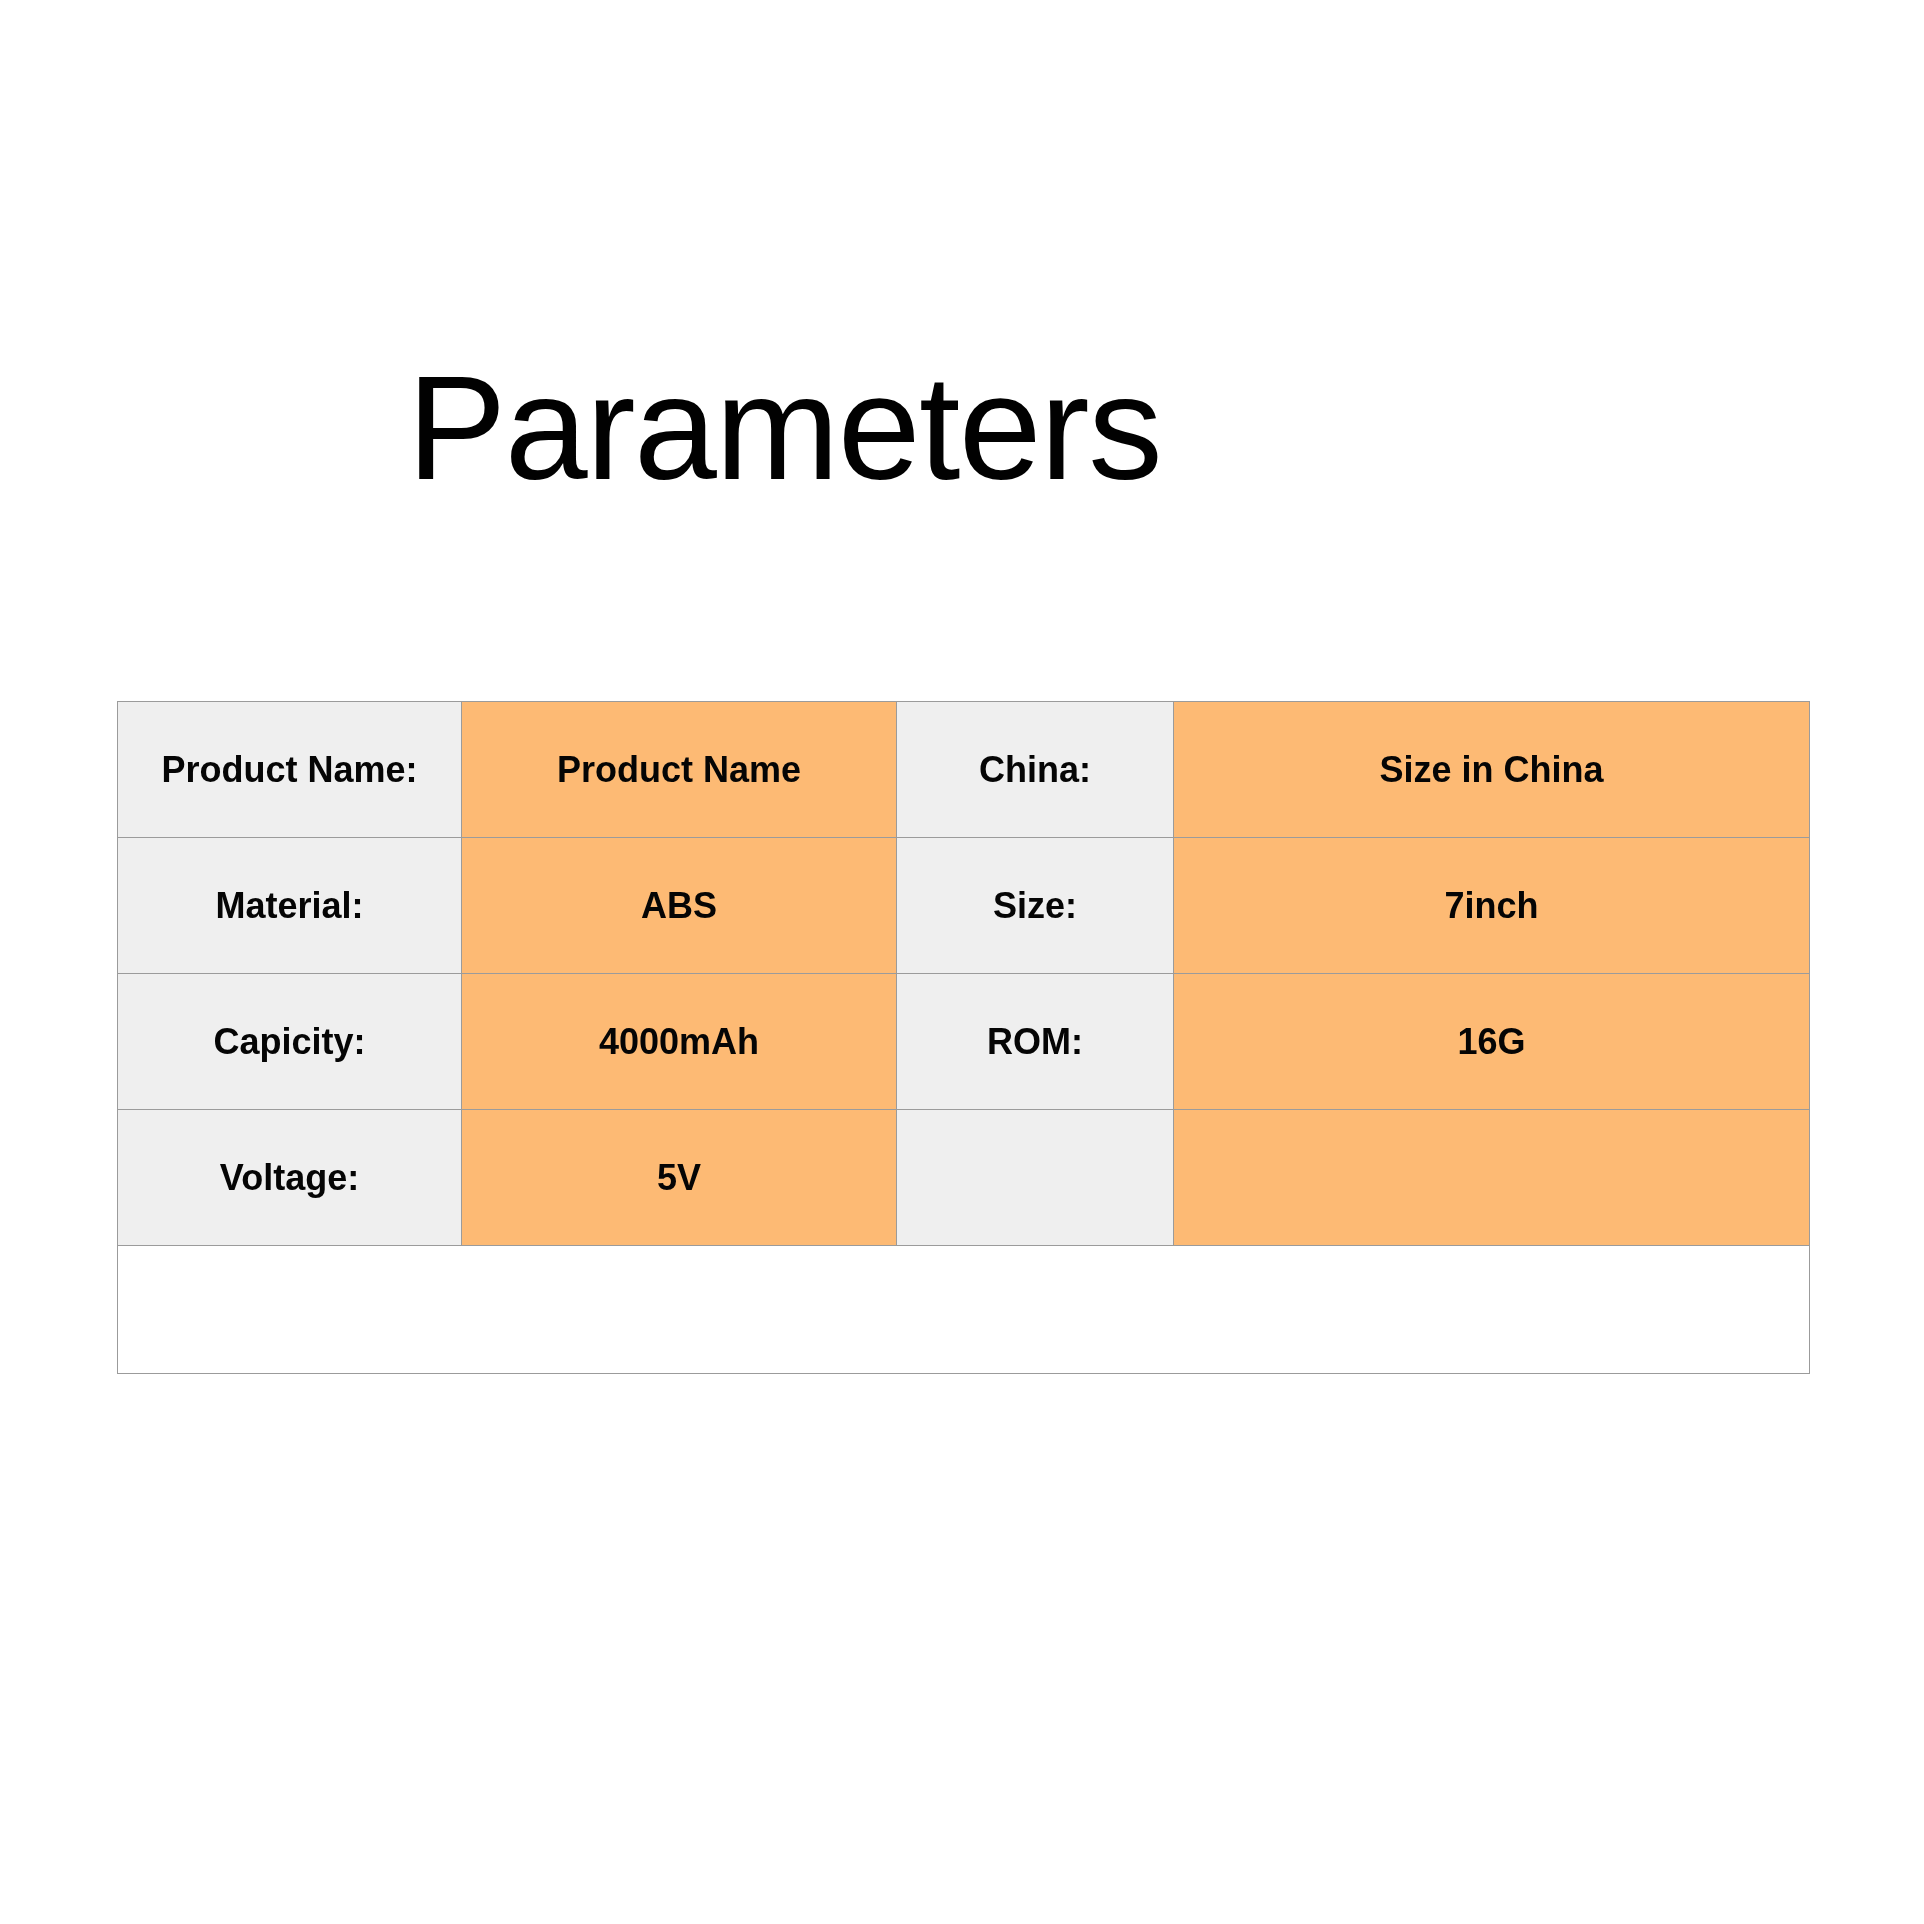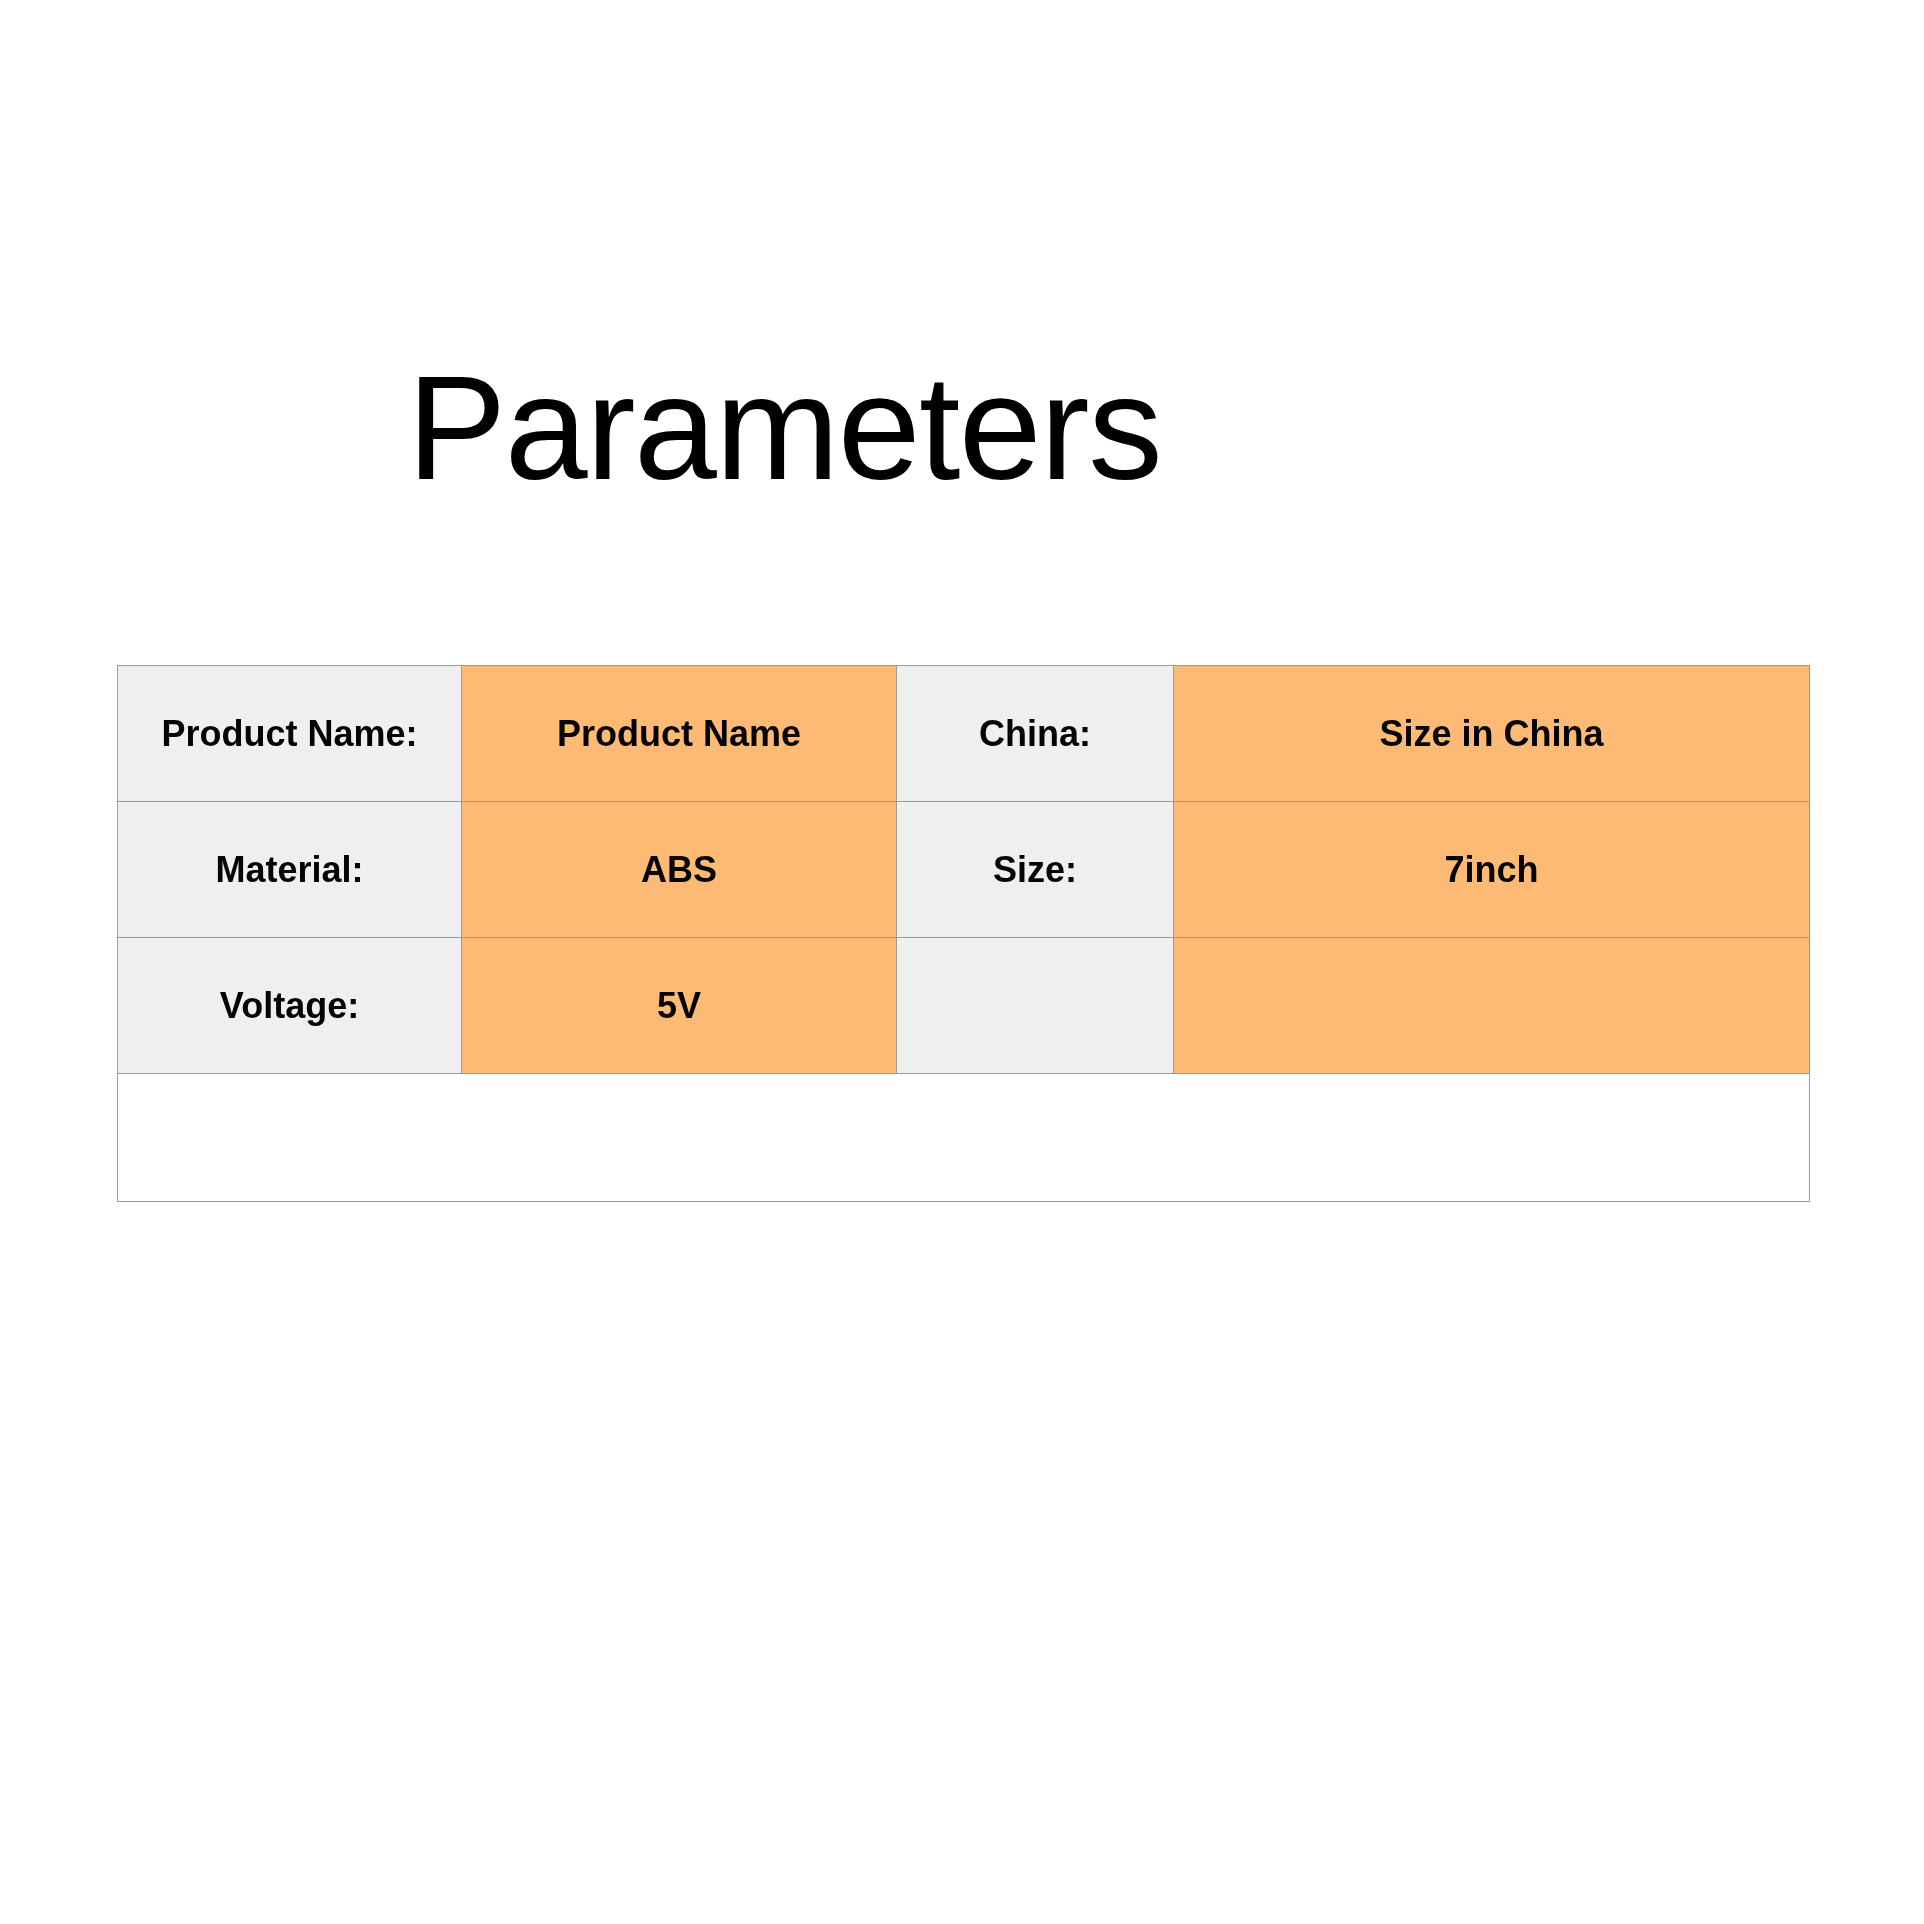--- a/index.html
+++ b/index.html
@@ -34,21 +34,21 @@
     line-height: 1.0;
     letter-spacing: -1.6px;
     color: #010101;
     white-space: nowrap;
   }
 
   
   #spec-table {
     position: absolute;
     left: 117px;
-    top: 665px;
+    top: 701px;
     width: 1692px;
     border-collapse: collapse;
     table-layout: fixed;
   }
   #spec-table td {
     border: 0.8px solid #9b9b9b;
     padding: 0 8px;
     text-align: center;
     vertical-align: middle;
     font-size: 36px;
@@ -97,20 +97,26 @@
         <td class="label">China:</td>
         <td class="value">Size in China</td>
       </tr>
       <tr>
         <td class="label">Material:</td>
         <td class="value">ABS</td>
         <td class="label">Size:</td>
         <td class="value">7inch</td>
       </tr>
       <tr>
+        <td class="label">Capicity:</td>
+        <td class="value">4000mAh</td>
+        <td class="label">ROM:</td>
+        <td class="value">16G</td>
+      </tr>
+      <tr>
         <td class="label">Voltage:</td>
         <td class="value">5V</td>
         <td class="label"></td>
         <td class="value"></td>
       </tr>
       <tr>
         <td class="blank-span" colspan="4"></td>
       </tr>
     </tbody>
   </table>

